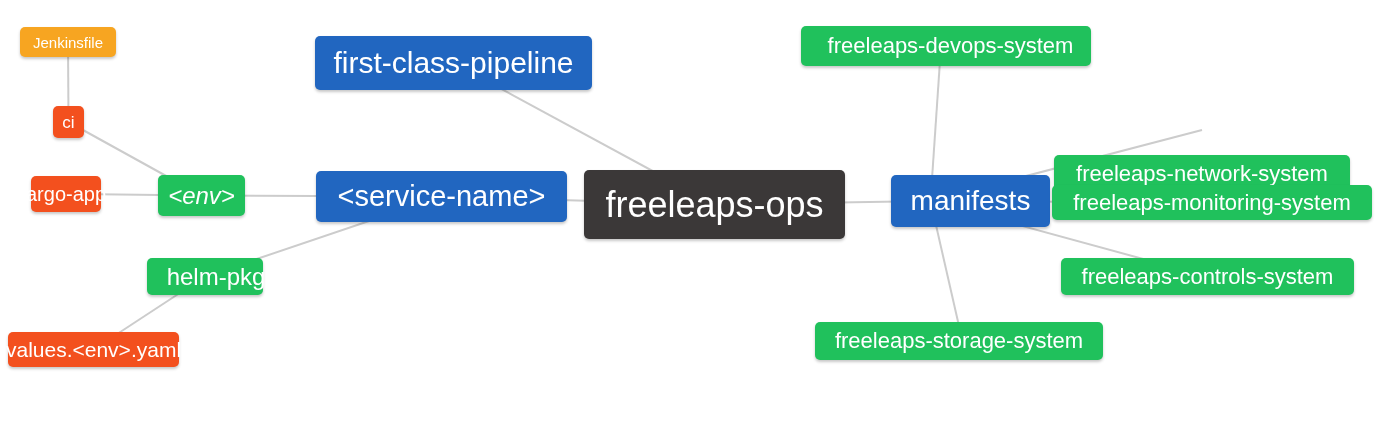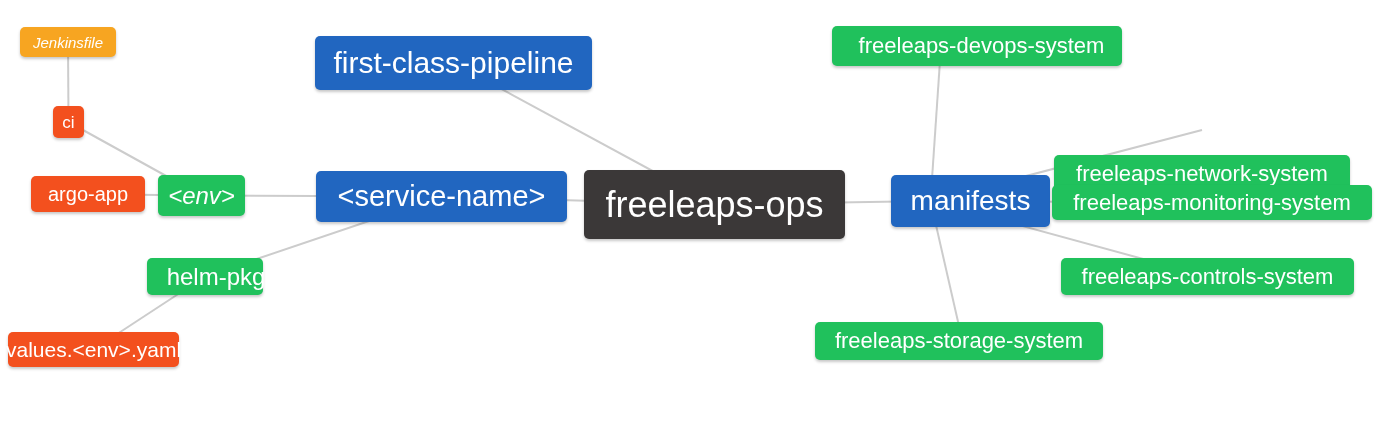--- a/index.html
+++ b/index.html
@@ -75,30 +75,30 @@
       </div>
       <div class="node" style="left: 158px; top: 175px; width: 87px; height: 41px; font-size: 24px; background: rgb(32, 193, 92); font-style: italic;">
         <span>&lt;env&gt;</span>
       </div>
       <div class="node" style="left: 147px; top: 258px; width: 116px; height: 37px; font-size: 24px; background: rgb(32, 193, 92); padding-left: 22px;">
         <span>helm-pkg</span>
       </div>
       <div class="node" style="left: 53px; top: 106px; width: 31px; height: 32px; font-size: 17px; background: rgb(243, 80, 30); text-align: right;">
         <span>ci</span>
       </div>
-      <div class="node" style="left: 31px; top: 176px; width: 114px; height: 36px; font-size: 20px; background: rgb(243, 80, 30);">
+      <div class="node" style="left: 31px; top: 176px; width: 70px; height: 36px; font-size: 20px; background: rgb(243, 80, 30);">
         <span>argo-app</span>
       </div>
       <div class="node" style="left: 8px; top: 332px; width: 171px; height: 35px; font-size: 21px; background: rgb(243, 80, 30);">
         <span>values.&lt;env&gt;.yaml</span>
       </div>
-      <div class="node" style="left: 20px; top: 27px; width: 96px; height: 30px; font-size: 15px; background: rgb(247, 165, 33); font-style: italic;">
+      <div class="node" style="left: 20px; top: 27px; width: 96px; height: 30px; font-size: 15px; background: rgb(247, 165, 33);">
         <span>Jenkinsfile</span>
       </div>
-      <div class="node" style="left: 832px; top: 26px; width: 290px; height: 40px; font-size: 22px; background: rgb(32, 193, 92); padding-left: 9px;">
+      <div class="node" style="left: 801px; top: 26px; width: 290px; height: 40px; font-size: 22px; background: rgb(32, 193, 92); padding-left: 9px;">
         <span>freeleaps-devops-system</span>
       </div>
       <div class="node" style="left: 1054px; top: 111px; width: 296px; height: 38px; font-size: 22px; background: rgb(32, 193, 92); margin-top: 44px;">
         <span>freeleaps-network-system</span>
       </div>
       <div class="node" style="left: 1052px; top: 185px; width: 320px; height: 35px; font-size: 22px; background: rgb(32, 193, 92);">
         <span>freeleaps-monitoring-system</span>
       </div>
       <div class="node" style="left: 1061px; top: 258px; width: 293px; height: 37px; font-size: 22px; background: rgb(32, 193, 92);">
         <span>freeleaps-controls-system</span>

